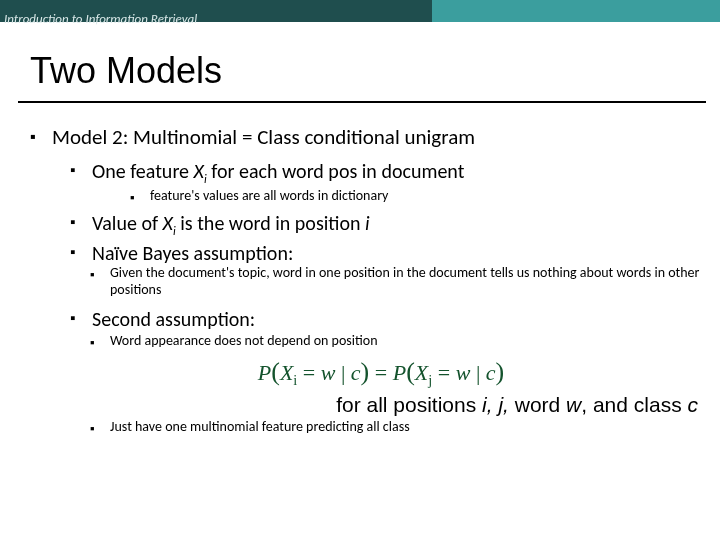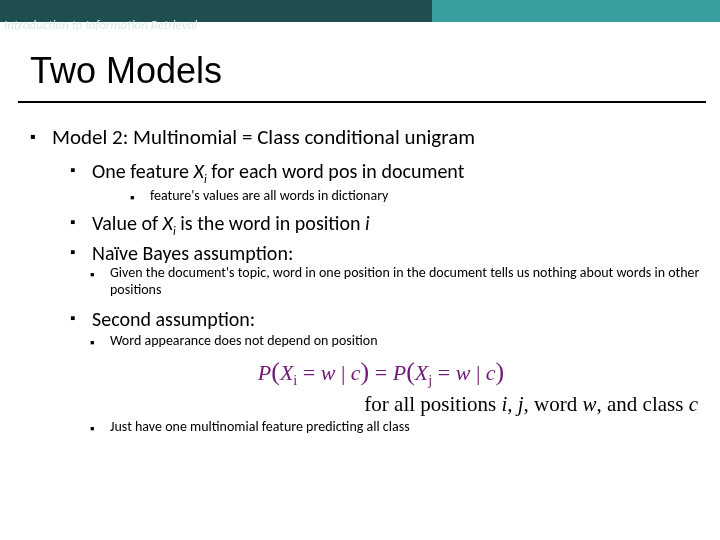--- a/index.html
+++ b/index.html
@@ -27,21 +27,21 @@
   .header-right {
     position: absolute;
     left: 432px; top: 0;
     right: 0;
     height: 22px;
     background: #3b9e9e;
   }
   .header-title {
     position: absolute;
     left: 4px;
-    top: 17px;
+    top: 11px;
     color: #d9e8e8;
     font-style: italic;
     font-size: 13px;
     font-family: "Calibri", "Segoe UI", Arial, sans-serif;
   }
   .slide-title {
     font-size: 36px;
     font-weight: 400;
     margin: 28px 0 6px 30px;
     padding-bottom: 3px;
@@ -69,30 +69,30 @@
   .ital { font-style: italic; }
   .sub { font-size: 0.6em; vertical-align: sub; font-style: italic; }
   .eq-wrap {
     text-align: center;
     margin: 6px 0 2px 0;
   }
   .eq {
     display: inline-block;
     font-family: "Cambria Math","Times New Roman",serif;
     font-size: 22px;
-    color: #701a75;
+    color: #14532d;
   }
   .eq .big { font-size: 26px; }
   .eq .sm { font-size: 0.65em; vertical-align: sub; }
   .forall {
     font-size: 21px;
     text-align: right;
     padding-right: 12px;
     margin-top: 2px;
-    font-family: Liberation Serif, serif;
+    font-family: Liberation Sans, sans-serif;
   }
 </style>
 </head>
 <body>
 
 <div class="header-bar">
   <div class="header-left"></div>
   <div class="header-right"></div>
   <div class="header-title">Introduction to Information Retrieval</div>
 </div>

